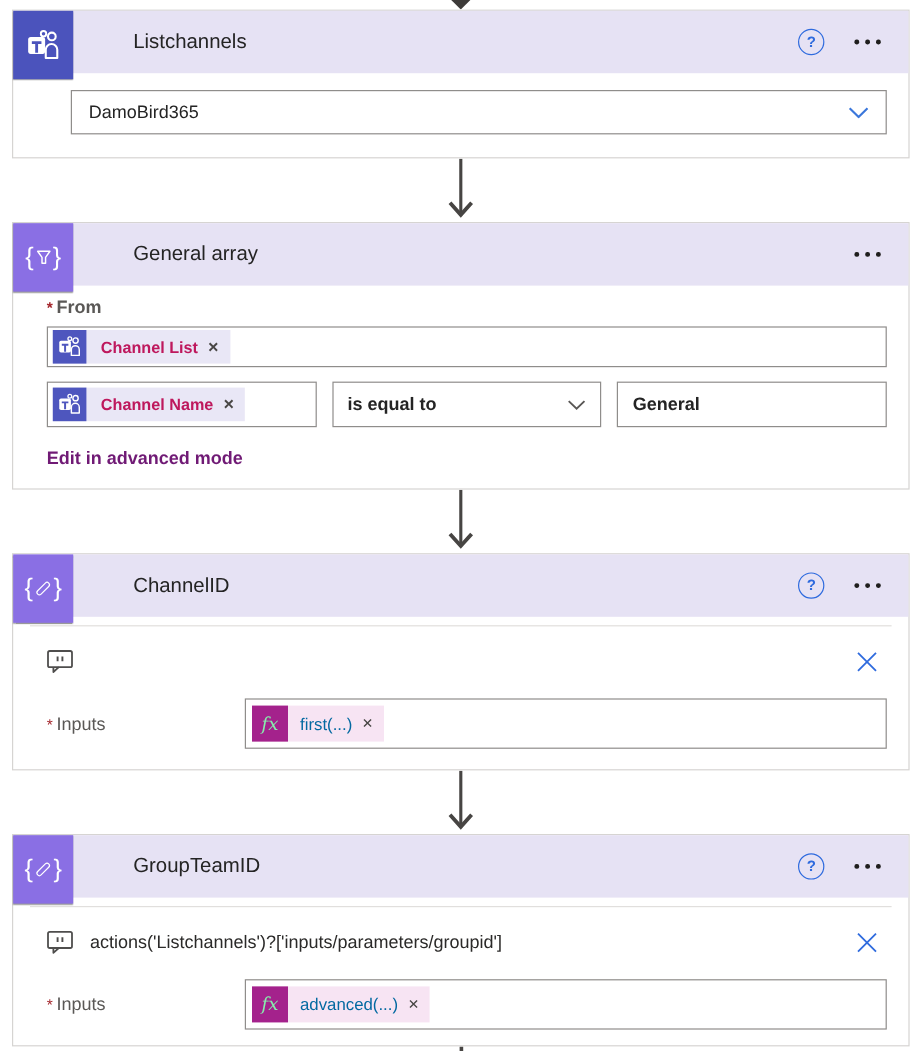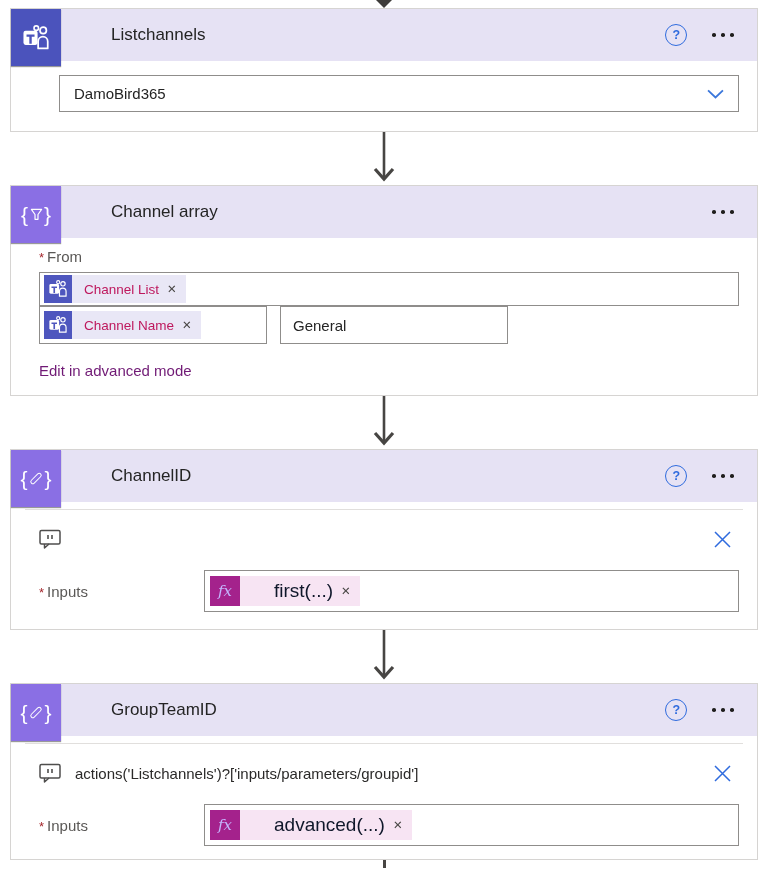--- a/index.html
+++ b/index.html
@@ -49,31 +49,31 @@
   .field-row{display:flex;align-items:center;padding:14px 18px 19px 28px;}
   .field-label{flex:0 0 165px;font-size:15px;color:#5a5856;}
   .req{color:#A4262C;margin-right:3px;font-size:13px;}
   .dd-input{
     flex:1;border:1px solid #8f8d8b;height:37px;display:flex;align-items:center;
     padding:0 14px;font-size:15px;box-sizing:border-box;background:#fff;cursor:pointer;margin-left:20px;
   }
   .dd-input .chev{margin-left:auto;display:flex;}
 
   
-  .fa-body{padding:10px 18px 14px 28px;}
+  .fa-body{padding:10px 18px 14px 28px;font-weight:bold;}
   .from-label{font-size:15px;color:#5a5856;height:19px;}
   .from-box{
     border:1px solid #8f8d8b;height:34px;margin-top:5px;display:flex;align-items:center;
     padding:0 4px;box-sizing:border-box;cursor:text;
   }
   .pill{display:inline-flex;align-items:center;background:#e9e7f6;height:28px;cursor:pointer;}
   .mini-icon{width:28px;height:28px;background:#4E56BE;color:#4E56BE;display:flex;align-items:center;justify-content:center;flex:0 0 28px;}
   .pill-label{font-size:13.5px;padding:0 5px 0 12px;color:#be185d;white-space:nowrap;}
   .pill-x{color:#484644;font-size:11.5px;padding:0 9px 0 3px;cursor:pointer;}
-  .cond-row{display:flex;gap:13px;}
+  .cond-row{display:flex;gap:13px;margin-top:12px;}
   .cond-box{
     width:228px;height:38px;border:1px solid #8f8d8b;box-sizing:border-box;
     display:flex;align-items:center;font-size:15px;background:#fff;
   }
   .cond-box.tokenbox{padding:0 4px;}
   .cond-box.opbox{padding:0 12px;cursor:pointer;}
   .cond-box.valbox{padding:0 12px;cursor:text;}
   .opbox .chev{margin-left:auto;display:flex;}
   .adv-link{color:#701a75;font-size:15px;margin-top:18px;display:inline-block;height:19px;cursor:pointer;}
 
@@ -82,25 +82,25 @@
   .note-row{display:flex;align-items:center;padding:12px 24px 0 28px;height:34px;}
   .note-text{font-size:15px;margin-left:14px;color:#2b2a29;white-space:nowrap;}
   .note-x{margin-left:auto;display:flex;cursor:pointer;}
   .inputs-row{display:flex;align-items:center;padding:14px 18px 0 28px;}
   .inputs-box{
     flex:1;border:1px solid #8f8d8b;height:42px;display:flex;align-items:center;
     padding:0 5px;box-sizing:border-box;cursor:text;
   }
   .fx-pill{display:inline-flex;align-items:center;background:#f7e4f3;height:30px;cursor:pointer;}
   .fx-sq{
-    width:30px;height:30px;background:#A4228C;color:#c4b5fd;flex:0 0 30px;
+    width:30px;height:30px;background:#A4228C;color:#86efac;flex:0 0 30px;
     display:flex;align-items:center;justify-content:center;
     font-family:"DejaVu Serif",serif;font-style:italic;font-size:15px;
   }
-  .fx-label{font-size:19px;padding:0 5px 0 10px;color:#0f172a;margin-left:24px;}
+  .fx-label{font-size:14px;padding:0 5px 0 10px;color:#0369a1;}
   .pad-bottom-17{padding-bottom:17px;}
   .pad-bottom-13{padding-bottom:13px;}
 </style>
 </head>
 <body>
 
 <svg width="0" height="0" style="position:absolute" aria-hidden="true">
   <symbol id="teams-sym" viewBox="0 0 24 24">
     <circle cx="12.2" cy="4.6" r="1.7" fill="none" stroke="#fff" stroke-width="1.2"></circle>
     <circle cx="17.4" cy="6.3" r="2.4" fill="none" stroke="#fff" stroke-width="1.3"></circle>
@@ -159,21 +159,21 @@
   <div class="hicon purple-bg">
     <span class="icon-inner">
       <span class="brace">{</span>
       <svg width="13" height="13" viewBox="0 0 14 14">
           <path d="M1.5 1.5 h11 L8.6 7 v5.2 h-3.2 V7 Z" fill="none" stroke="#fff" stroke-width="1.3" stroke-linejoin="round"></path>
         </svg>
       <span class="brace">}</span>
     </span>
   </div>
   <div class="card-header">
-    <span class="card-title">Channel array</span>
+    <span class="card-title">General array</span>
     <span class="header-actions">
       <span class="more-btn">
           <span class="dot"></span>
           <span class="dot"></span>
           <span class="dot"></span>
         </span>
     </span>
   </div>
   <div class="fa-body">
     <div class="from-label">
@@ -193,20 +193,28 @@
     <div class="cond-row">
       <div class="cond-box tokenbox">
         <span class="pill">
           <span class="mini-icon">
               <svg width="22" height="22">
                 <use href="#teams-sym"></use>
               </svg>
             </span>
           <span class="pill-label">Channel Name</span>
           <span class="pill-x">✕</span>
+        </span>
+      </div>
+      <div class="cond-box opbox">
+        <span>is equal to</span>
+        <span class="chev" style="color:#5a5856">
+          <svg width="15" height="9">
+              <use href="#chev-sym"></use>
+            </svg>
         </span>
       </div>
       <div class="cond-box valbox">
         <span>General</span>
       </div>
     </div>
     <a class="adv-link">Edit in advanced mode</a>
   </div>
 </div>
 

